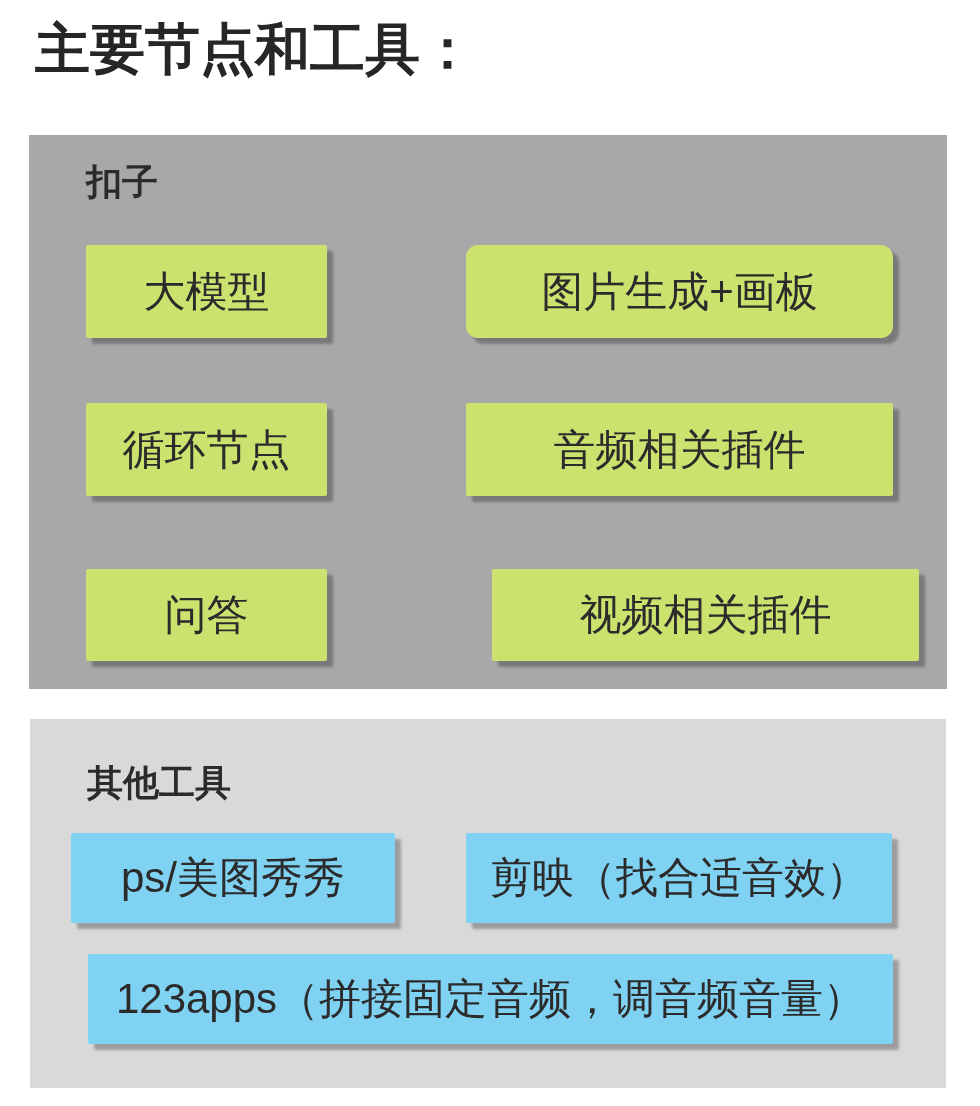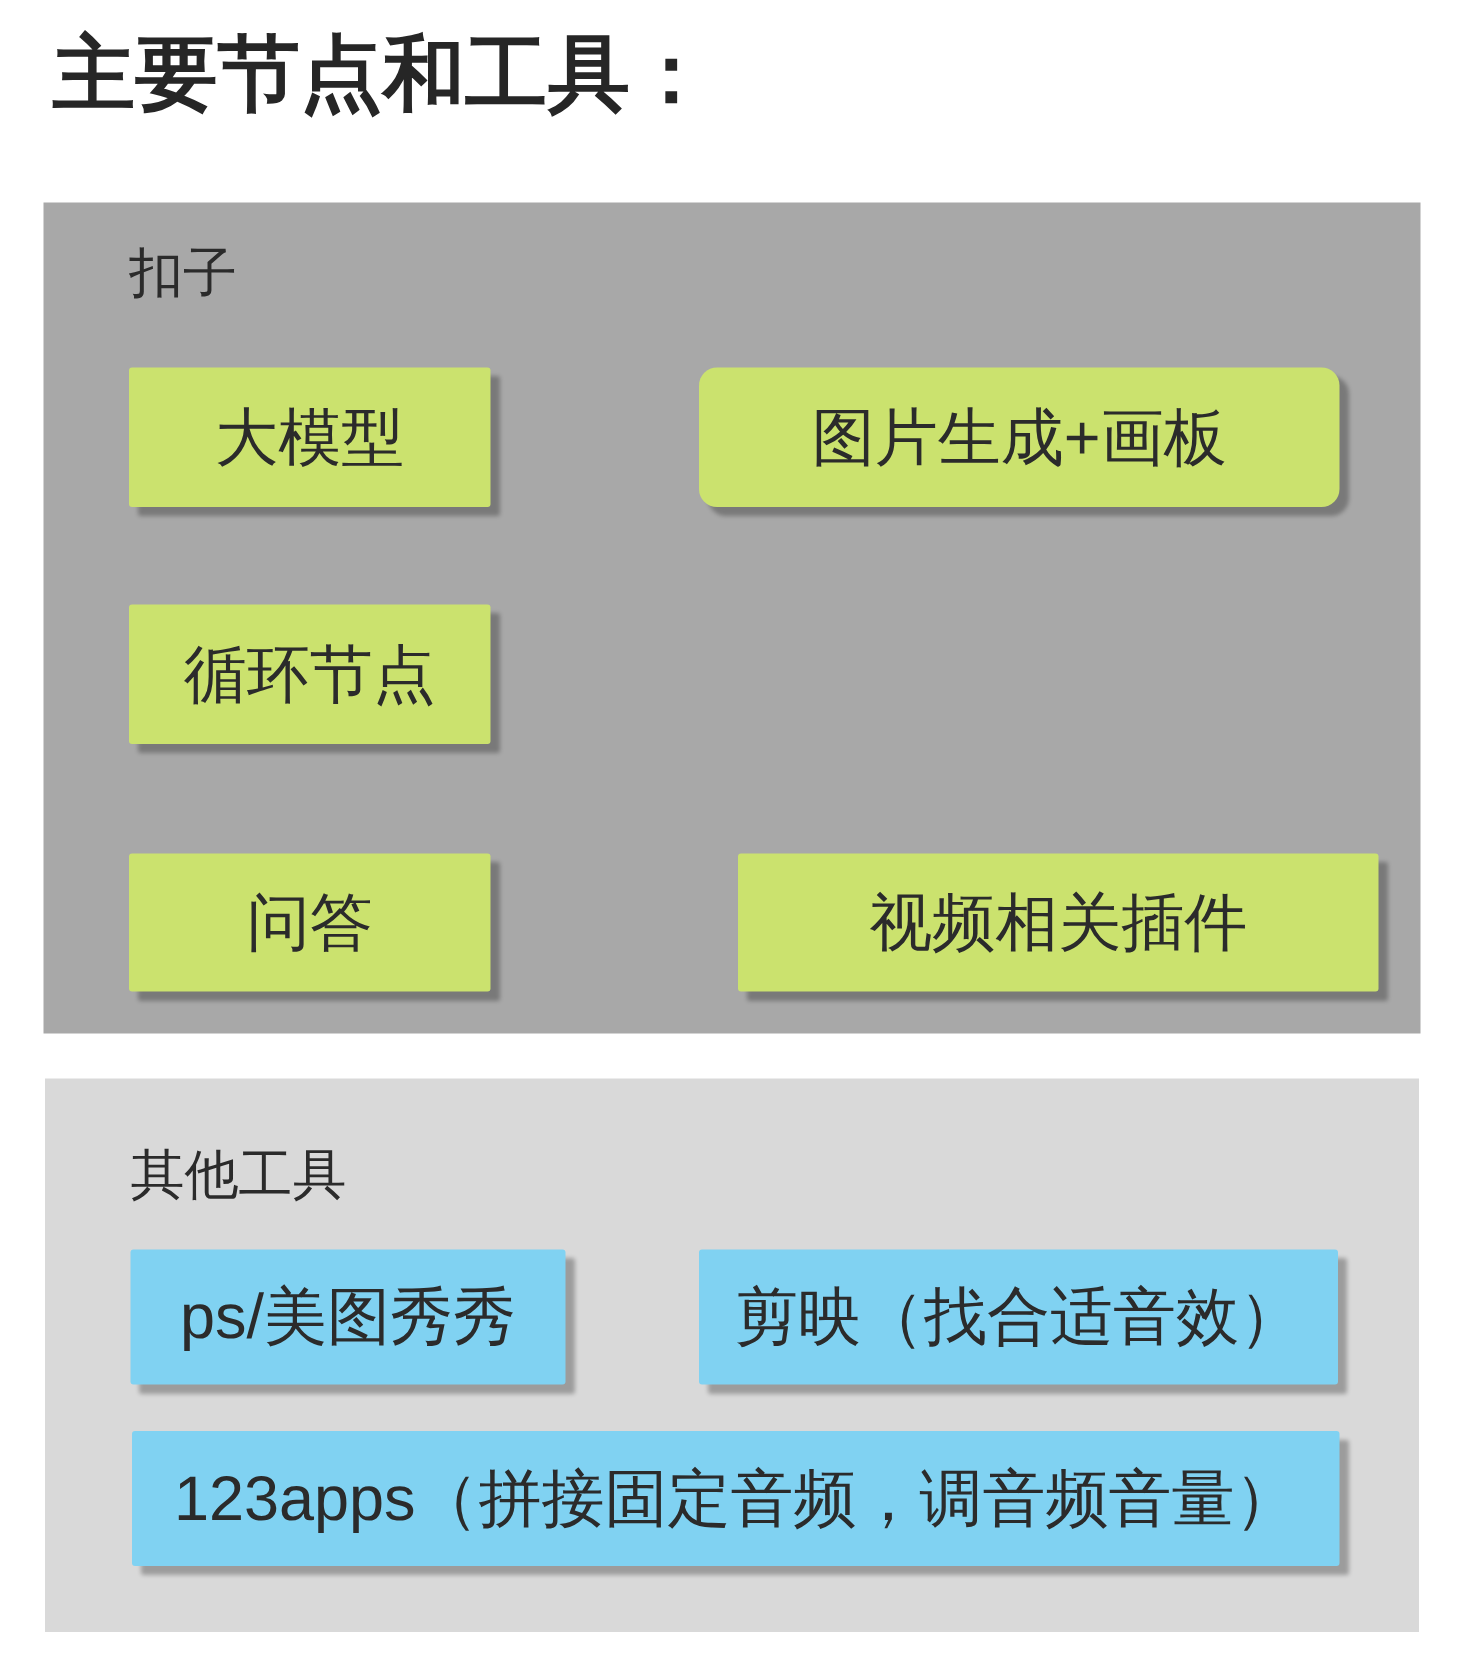--- a/index.html
+++ b/index.html
@@ -39,21 +39,21 @@
     left: 30px;
     top: 719px;
     width: 916px;
     height: 369px;
     background: var(--section2_bg, #d9d9d9);
   }
   .section-label {
     position: absolute;
     left: 57px;
     font-size: 36px;
-    font-weight: 400;
+    font-weight: 700;
     color: #2b2b2b;
     white-space: nowrap;
   }
   .section-coze .section-label { top: 23px; }
   .section-other .section-label { top: 40px; }
   .box {
     position: absolute;
     display: flex;
     align-items: center;
     justify-content: center;
@@ -70,40 +70,41 @@
   
   .b-large-model  { left: 57px;  top: 110px; width: 241px; height: 93px; }
   .b-loop         { left: 57px;  top: 268px; width: 241px; height: 93px; }
   .b-qa           { left: 57px;  top: 434px; width: 241px; height: 92px; }
   
   .b-image-gen    { left: 437px; top: 110px; width: 427px; height: 93px; border-radius: 12px; }
   .b-audio        { left: 437px; top: 268px; width: 427px; height: 93px; }
   .b-video        { left: 463px; top: 434px; width: 427px; height: 92px; }
 
   
-  .b-ps-meitu     { left: 57px;  top: 114px; width: 290px; height: 90px; }
+  .b-ps-meitu     { left: 41px;  top: 114px; width: 324px; height: 90px; }
   .b-jianying     { left: 436px; top: 114px; width: 426px; height: 90px; }
   .b-123apps      { left: 58px;  top: 235px; width: 805px; height: 90px; }
 </style>
 </head>
 <body>
 
 <div class="canvas">
 
   <div class="page-title">主要节点和工具：</div>
 
   <div class="section section-coze">
     <div class="section-label">扣子</div>
 
     <div class="box green b-large-model">大模型</div>
 
     <div class="box green b-image-gen">图片生成+画板</div>
 
     <div class="box green b-loop">循环节点</div>
 
+    <div class="box green b-audio">音频相关插件</div>
 
     <div class="box green b-qa">问答</div>
 
     <div class="box green b-video">视频相关插件</div>
   </div>
 
   <div class="section section-other">
     <div class="section-label">其他工具</div>
 
     <div class="box blue b-ps-meitu">ps/美图秀秀</div>

